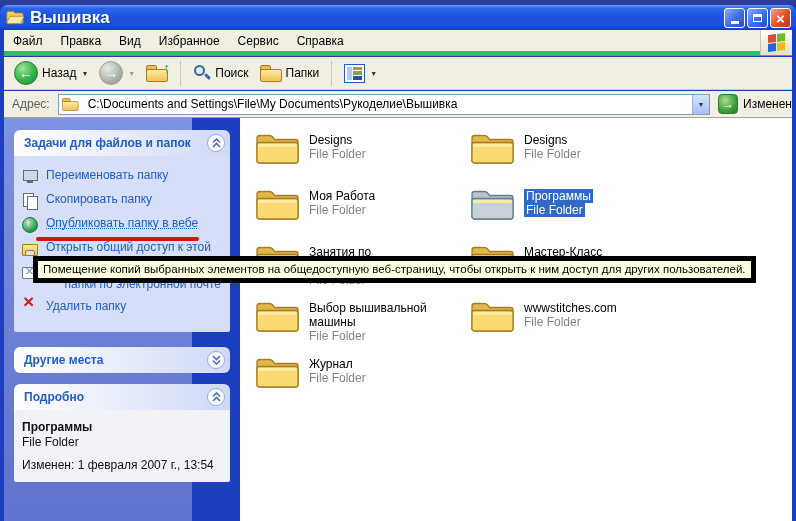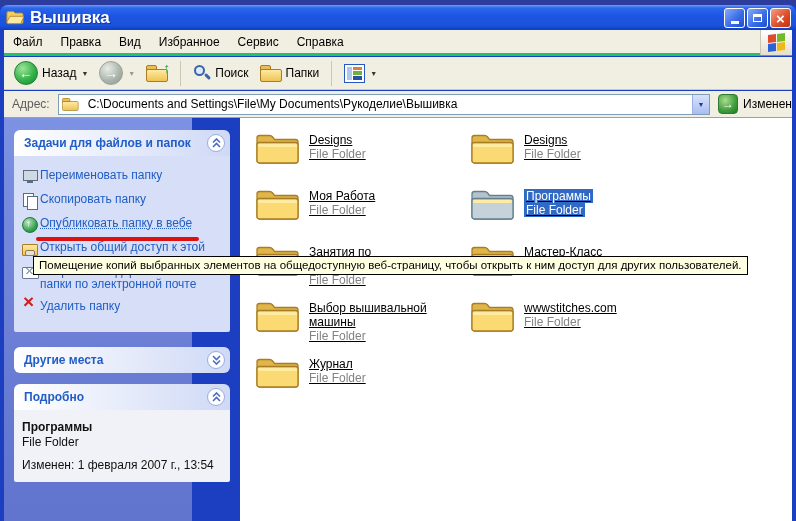--- a/index.html
+++ b/index.html
@@ -19,21 +19,21 @@
   .tb-btn { width:21px; height:20px; border:1px solid #fff; border-radius:3px;
     display:flex; align-items:center; justify-content:center; color:#fff; }
   .tb-blue { background:linear-gradient(135deg,#8aa9f7 0%,#3a6fe8 55%,#1f4ec9 100%); }
   .tb-red  { background:linear-gradient(135deg,#f2a188 0%,#e0502c 55%,#bb3315 100%); }
   .glyph-min { width:8px; height:3px; background:#fff; margin-top:9px; }
   .glyph-max { width:9px; height:8px; border:1px solid #fff; border-top:3px solid #fff; }
   .glyph-close { font-size:15px; font-weight:bold; line-height:15px; }
 
   
   .menubar { position:absolute; left:4px; top:30px; width:788px; height:26px;
-    background:#f1efe2; border-bottom:3px solid #22c55e; display:flex; align-items:center; }
+    background:#f1efe2; border-bottom:5px solid #22c55e; display:flex; align-items:center; }
   .menu-item { padding:4px 9px; color:#000; cursor:default; }
   .logo-box { position:absolute; right:0; top:0; width:32px; height:25px;
     background:linear-gradient(180deg,#ffffff,#e2dfcd); border-left:1px solid #c9c5b0;
     display:flex; align-items:center; justify-content:center; }
   .winlogo { display:grid; grid-template-columns:8px 8px; grid-template-rows:8px 8px; gap:1px; transform:skewY(-6deg); }
   .winlogo div:nth-child(1){background:#e04a2f;} .winlogo div:nth-child(2){background:#74b928;}
   .winlogo div:nth-child(3){background:#2a63d6;} .winlogo div:nth-child(4){background:#f0b818;}
 
   
   .toolbar { position:absolute; left:4px; top:57px; width:788px; height:33px;
@@ -82,21 +82,21 @@
   .content { position:absolute; left:240px; top:118px; right:4px; bottom:0; background:#ffffff; }
 
   .panel { position:absolute; left:10px; width:216px; }
   .panel-header { height:26px; border-radius:6px 6px 0 0;
     background:linear-gradient(90deg,#ffffff 0%,#cfd9f6 100%);
     display:flex; align-items:center; padding:0 5px 0 10px; }
   .panel-title { color:#215dc6; font-weight:bold; flex:1; }
   .chev-btn { width:18px; height:18px; border-radius:50%; background:#fff; border:1px solid #9aabdf;
     display:flex; align-items:center; justify-content:center; }
   .panel-body { background:#d6dff7; border-radius:0 0 2px 2px; padding:8px 6px 8px 8px; }
-  .task-item { display:flex; gap:1px; margin:5px 0 9px 0; color:#215dc6; line-height:13px; }
+  .task-item { display:flex; gap:7px; margin:5px 0 9px 0; color:#215dc6; line-height:13px;text-align:right; }
   .task-item .tlabel { max-width:175px; }
   .task-item.hl .tlabel { text-decoration:underline; text-decoration-style:dotted; }
   .ticon { width:17px; height:15px; position:relative; flex:none; }
 
   
   .icon-rename-icon::before { content:""; position:absolute; left:1px; top:1px; width:13px; height:9px;
     background:#cfd9e4; border:1px solid #5a6d80; }
   .icon-rename-icon::after { content:""; position:absolute; left:5px; top:11px; width:6px; height:3px; background:#5a6d80; }
   .icon-move-icon::before { content:""; position:absolute; left:0; top:4px; width:13px; height:9px;
     background:linear-gradient(180deg,#ffe9a0,#efc455); border:1px solid #a97d22; border-radius:1px; }
@@ -114,32 +114,32 @@
     background:linear-gradient(135deg,transparent 44%,#9aa8c0 46%,#9aa8c0 54%,transparent 56%),
                linear-gradient(225deg,transparent 44%,#9aa8c0 46%,#9aa8c0 54%,transparent 56%); }
   .icon-delete-icon::before { content:"\00d7"; position:absolute; left:1px; top:-5px; color:#cc1f1f; font-weight:bold; font-size:19px; }
 
   .details-body { background:#f1f2f8; border-radius:0 0 2px 2px; padding:10px 8px; color:#111; }
   .d-name { font-weight:bold; }
   .d-type { margin-top:1px; }
   .d-mod { margin-top:9px; }
 
   
-  .grid { display:grid; grid-template-columns:215px 215px; grid-auto-rows:56px; padding:12px 4px 0 15px;text-decoration:underline; }
+  .grid { display:grid; grid-template-columns:215px 215px; grid-auto-rows:56px; padding:12px 4px 0 15px; }
   .folder-item { display:flex; gap:9px; align-items:flex-start; }
   .ficon { flex:none; }
   .flabels { padding-top:3px; line-height:14px; }
   .fname { color:#000; }
   .ftype { color:#838383; }
   .folder-item.selected .fname, .folder-item.selected .ftype { background:#316ac5; color:#fff; padding:0 2px; width:fit-content; }
   .folder-item.selected .f-back { fill:#b3c2cb; stroke:#64808f; }
   .folder-item.selected .f-front { fill:#c6d2d9; stroke:#64808f; }
 
   
-  .tooltip { position:absolute; left:33px; top:256px; z-index:50; background:#ffffe1; border:1px solid #000000;
+  .tooltip { position:absolute; left:33px; top:256px; z-index:50; background:#ffffe1; border:5px solid #000000;
     padding:2px 5px 3px 5px; font-size:11.5px; color:#000; white-space:nowrap; }
   .red-line { position:absolute; left:36px; top:237px; width:163px; height:4px; background:#dd1010; border-radius:2px; z-index:40; }
 </style>
 </head>
 <body>
 
 <div id="screen">
   <div class="top-strip"></div>
 
   <div class="titlebar">

